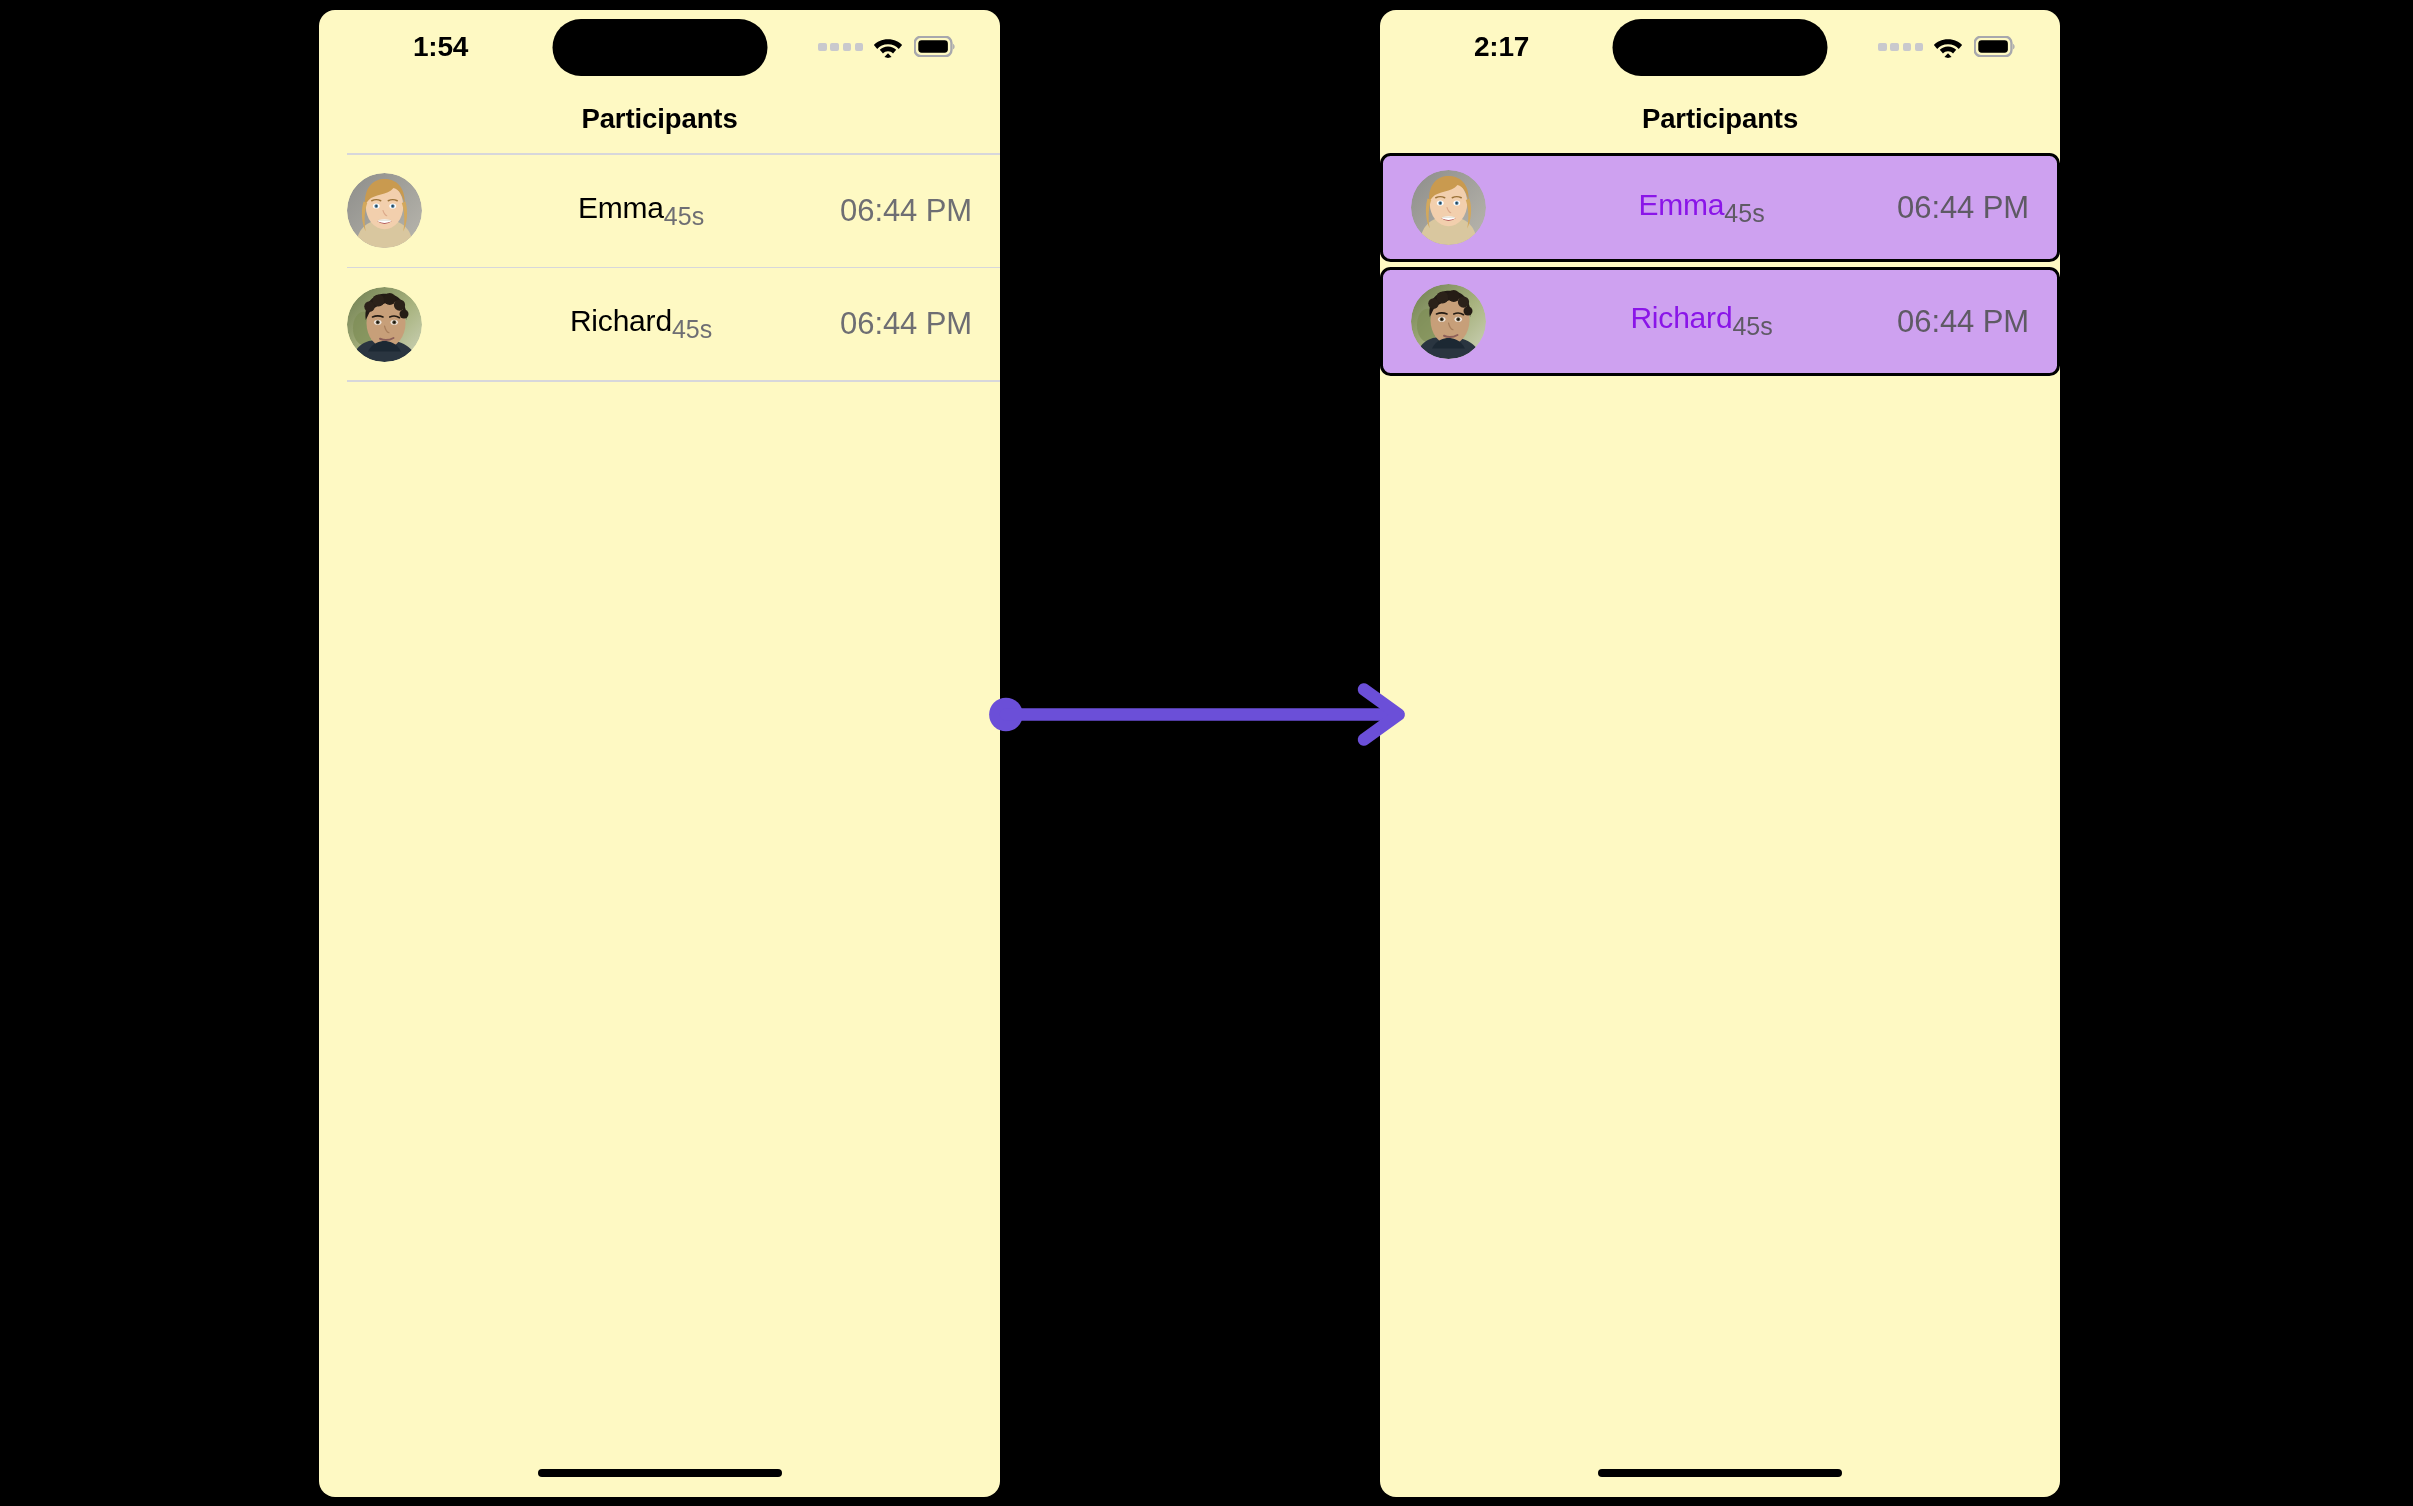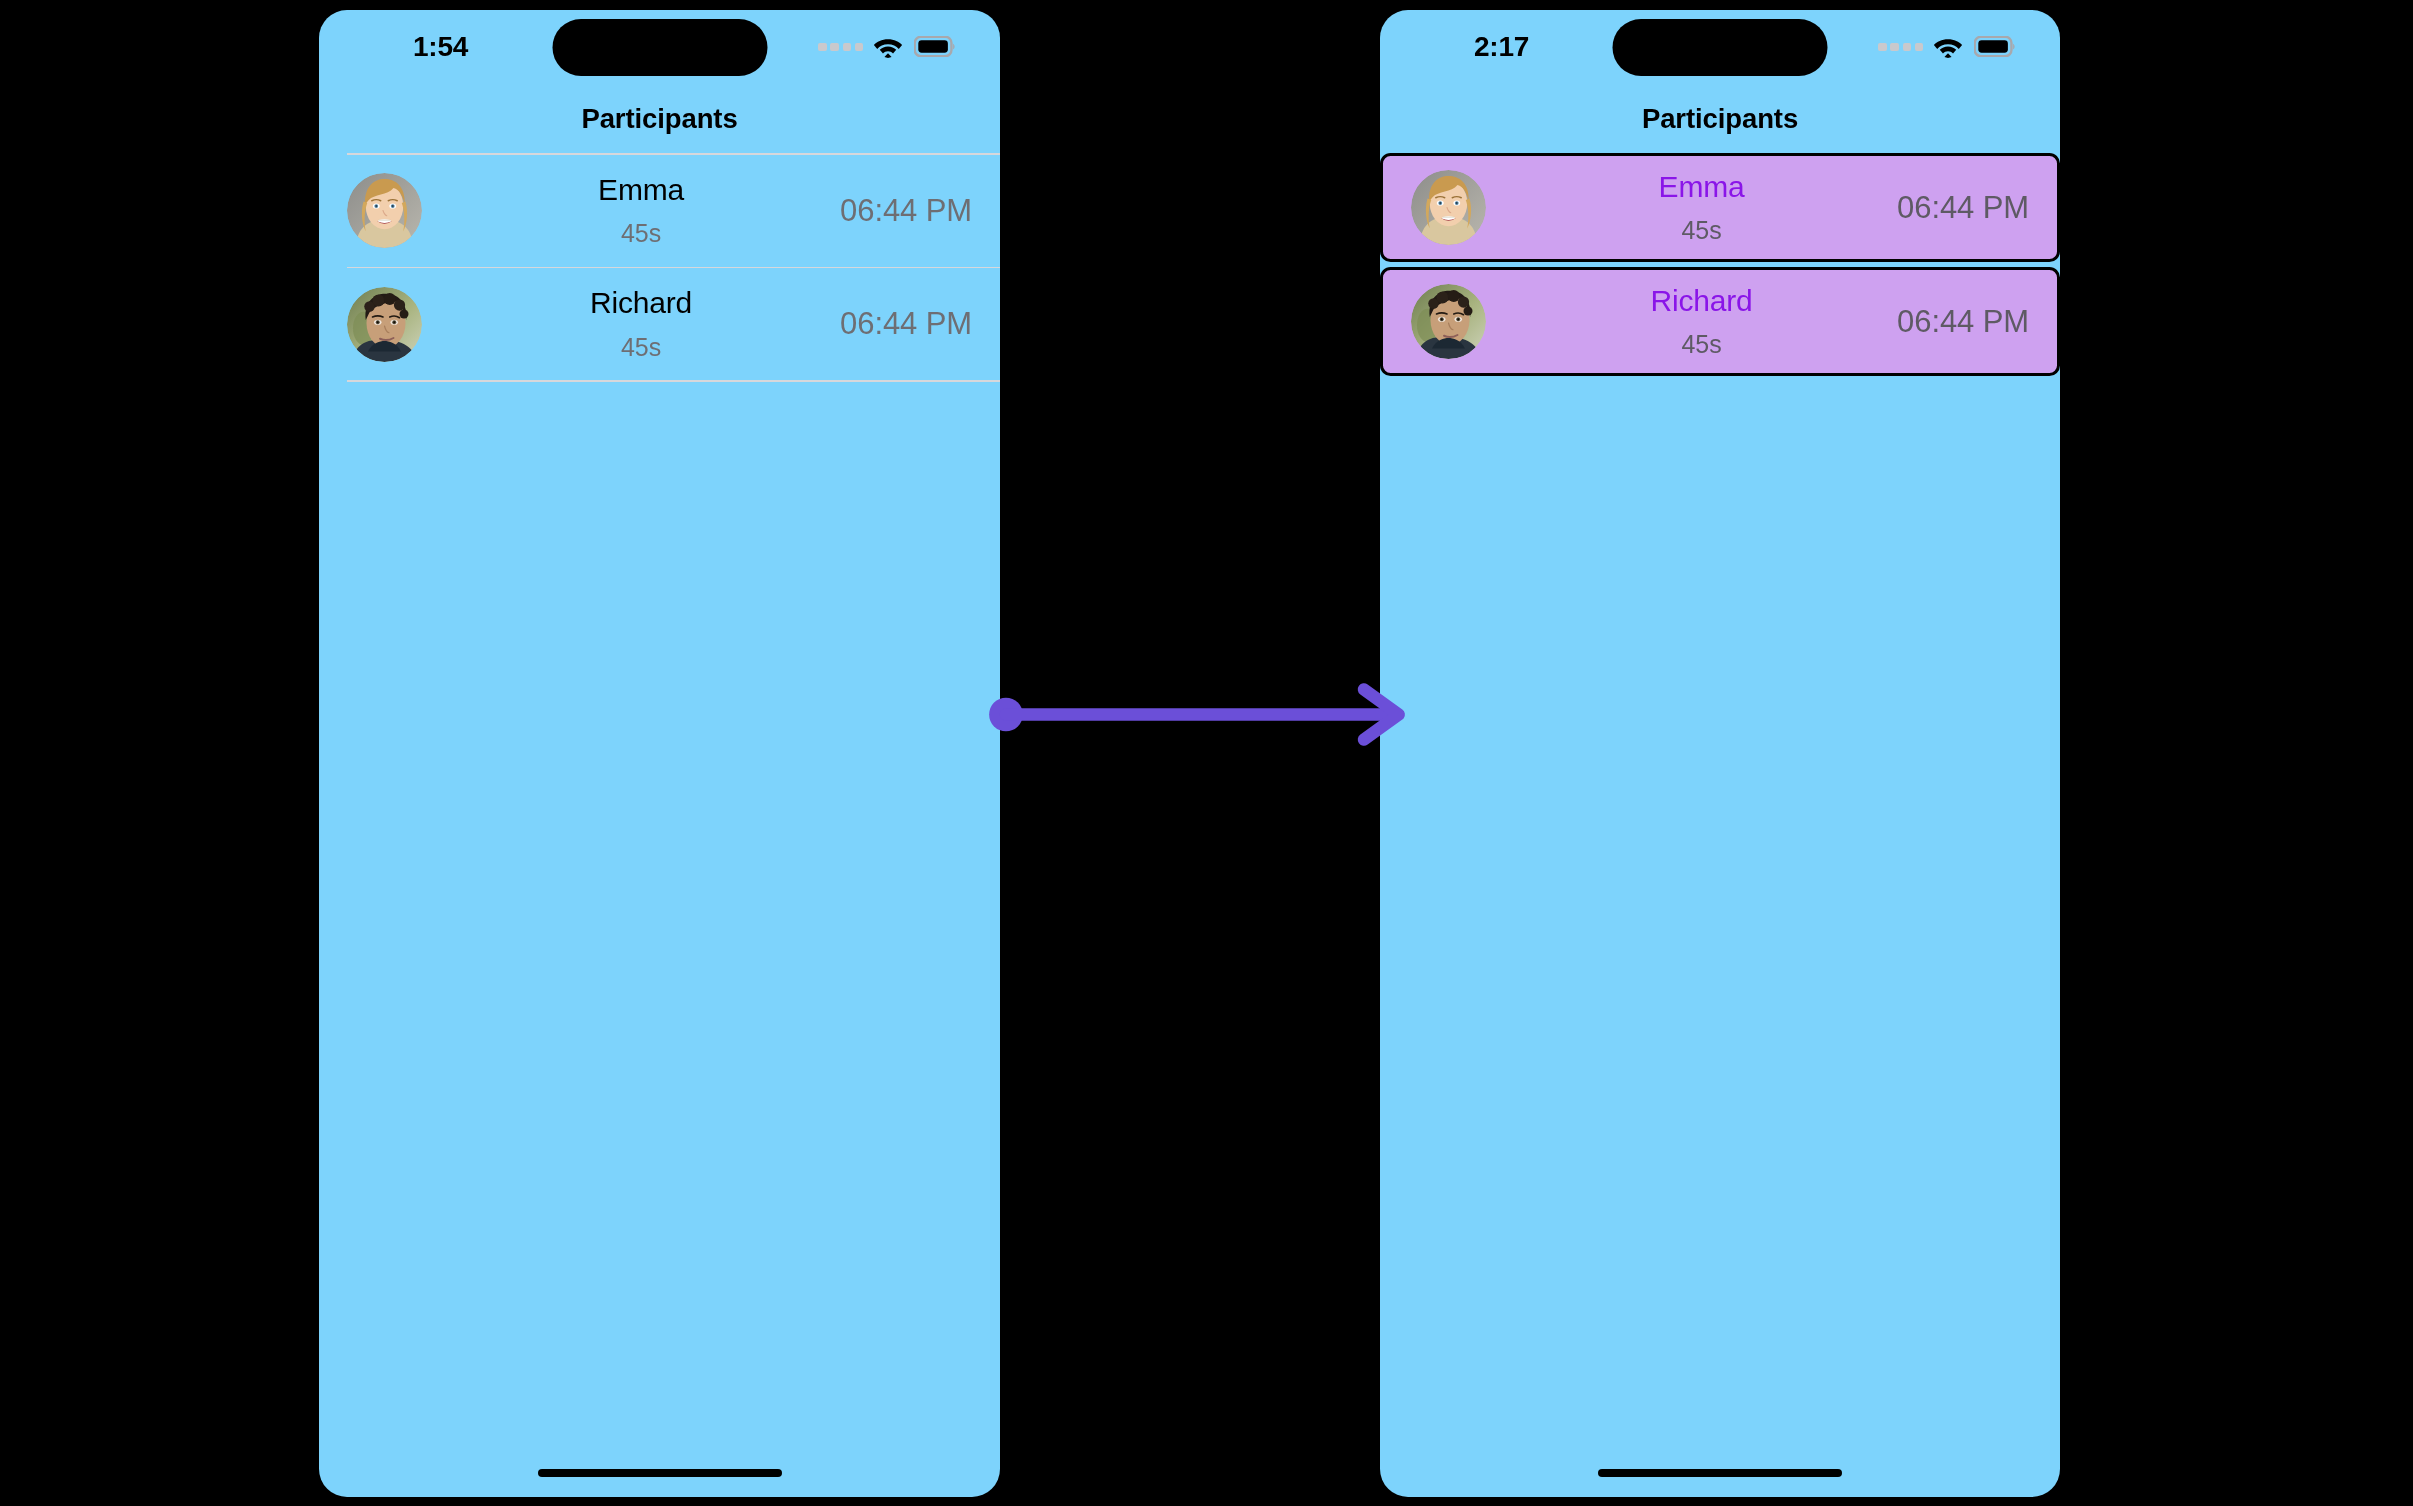--- a/index.html
+++ b/index.html
@@ -16,24 +16,23 @@
   #stage {
     position: relative;
     width: 2420px;
     height: 1506px;
     background: #000000;
   }
 
   
   .phone {
     position: absolute;
-    background: #7dd3fc;
-    border-radius: 28px;
+    background: #fef9c3;
+    border-radius: 16px;
     overflow: hidden;
-    text-align: center;
   }
   .phone.left  { left: 319px;  top: 9.7px;  width: 681px; height: 1487px; }
   .phone.right { left: 1380px; top: 9.7px;  width: 680px; height: 1487px; }
 
   
   .statusbar {
     position: relative;
     height: 77px;
     width: 100%;
   }
@@ -114,21 +113,20 @@
     min-width: 75px;
     border-radius: 50%;
     overflow: hidden;
     position: relative;
     flex: 0 0 auto;
   }
   .avatar svg { display: block; width: 100%; height: 100%; }
 
   .row-text {
     display: flex;
-    flex-direction: column;
     justify-content: center;
     margin-left: 20px;
     flex: 1 1 auto;
     min-width: 0;
   }
   .row-name {
     font-size: 30px;
     font-weight: 400;
     color: #000000;
     line-height: 1.18;

